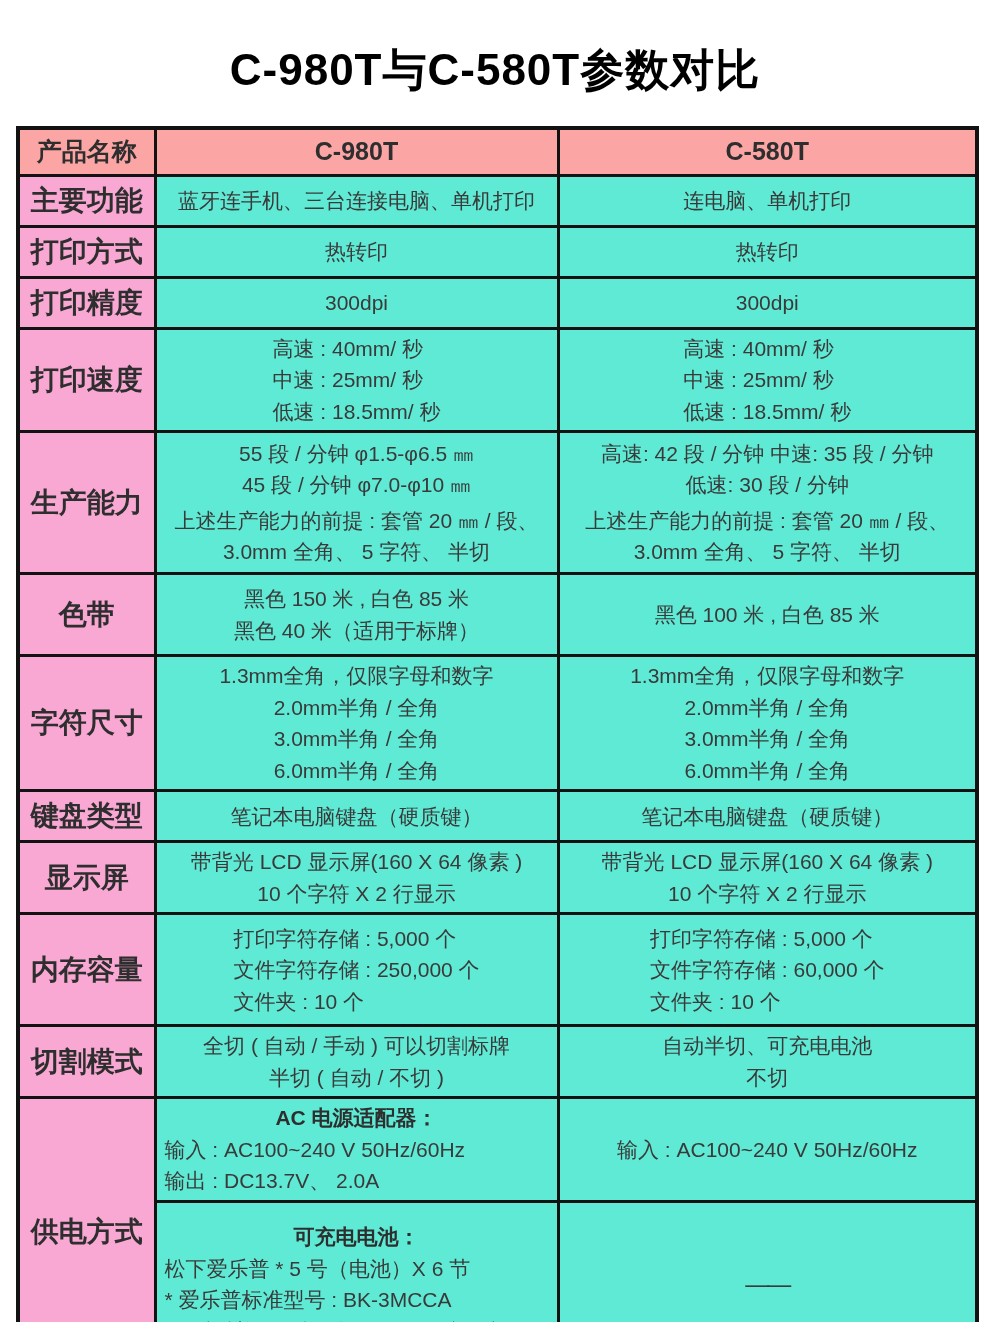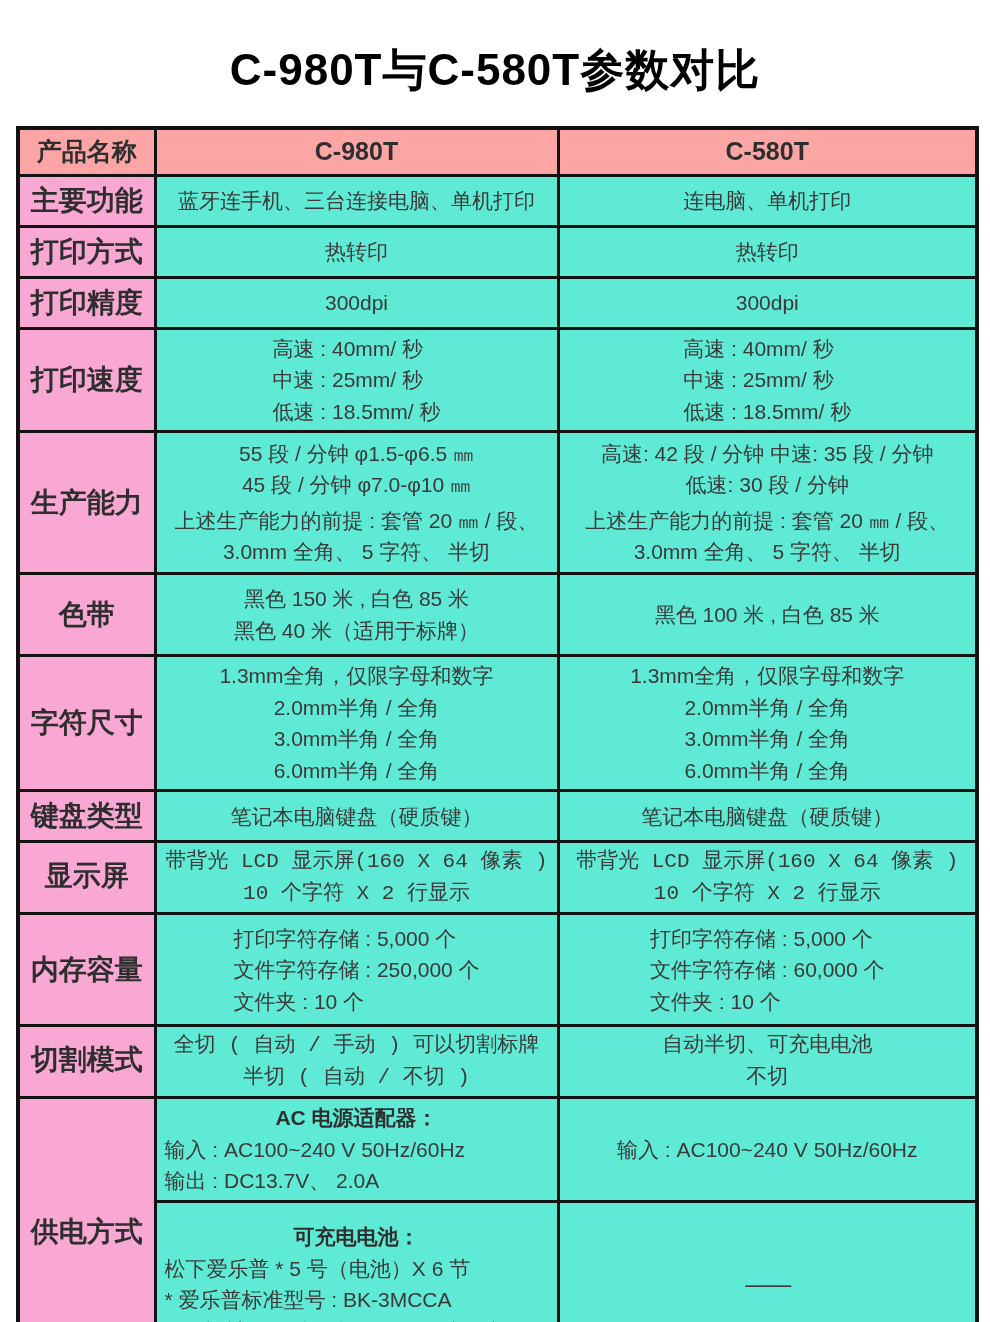--- a/index.html
+++ b/index.html
@@ -66,21 +66,21 @@
     color: #2e2e2e;
   }
   
   tr.h47  { height: 47px; }
   tr.h41  { height: 41px; }
   tr.h101 { height: 101px; }
   tr.h142 { height: 142px; }
   tr.h82  { height: 82px; }
   tr.h134 { height: 134px; }
   tr.h43  { height: 27px; }
-  tr.h70  { height: 70px; font-family: Liberation Mono, monospace; }
+  tr.h70  { height: 70px; }
   tr.h112 { height: 112px; }
   tr.h102 { height: 102px; }
   tr.h138 { height: 166px; }
   .dash { font-size: 24px; letter-spacing: -2px; }
 </style>
 </head>
 <body>
 
 <h1 class="page-title">C-980T与C-580T参数对比</h1>
 

